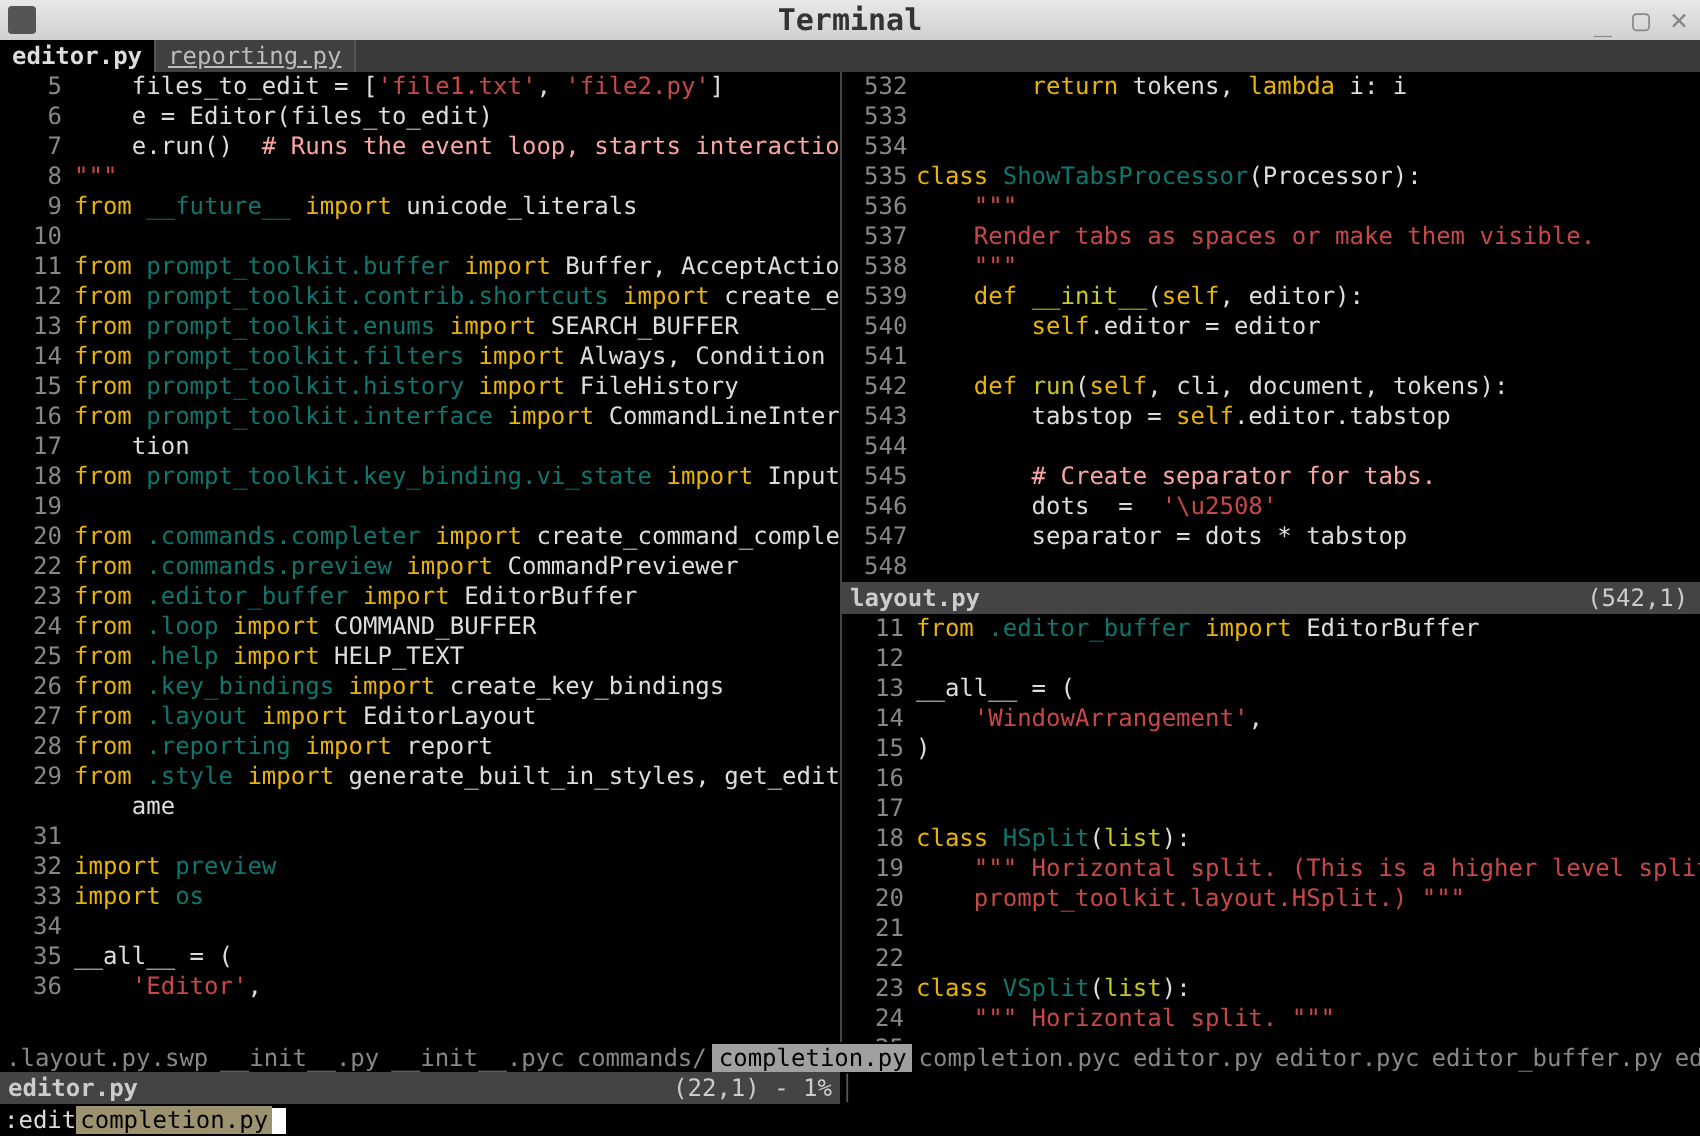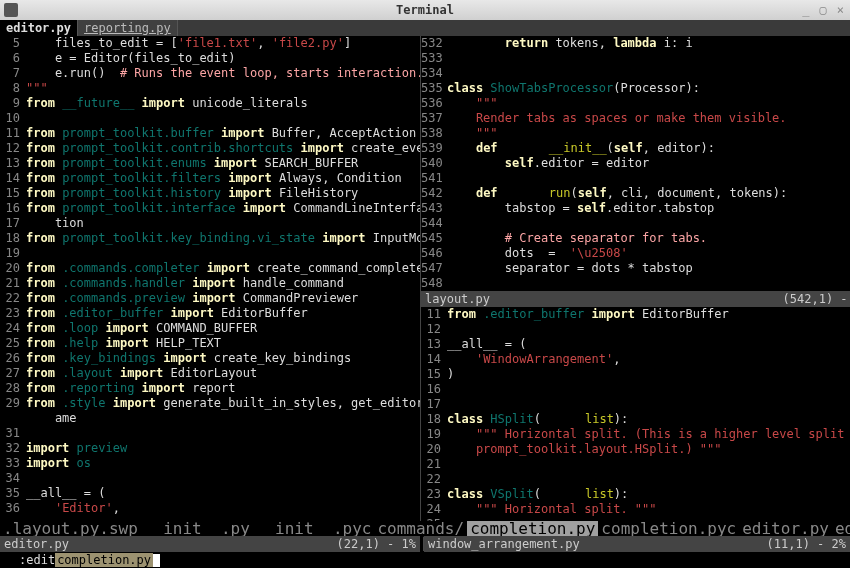--- a/index.html
+++ b/index.html
@@ -1,44 +1,44 @@
 <!DOCTYPE html>
 <html><head>
 <meta charset="utf-8">
 <style>
   * { margin: 0; padding: 0; box-sizing: border-box; }
   html, body { width: 850px; height: 568px; overflow: hidden; font-family: "DejaVu Sans Mono", Menlo, Consolas, monospace; font-size: 12px; background: #2a2a2a; }
   .window { width: 850px; height: 568px; display: flex; flex-direction: column; background: #000; }
-  .titlebar { height: 20px; background: linear-gradient(#e8e8e8,#d0d0d0); display: flex; align-items: center; position: relative; color: #333; font-size: 12px; }
+  .titlebar { height: 20px; background: linear-gradient(#e8e8e8,#d0d0d0); display: flex; align-items: center; position: relative; color: #333; font-size: 15px; }
   .title-icon { width: 14px; height: 14px; margin-left: 4px; background: #555; border-radius: 2px; }
   .title-text { position: absolute; left: 50%; transform: translateX(-50%); font-weight: bold; }
   .title-ctrls { position: absolute; right: 6px; display: flex; gap: 10px; color: #888; }
   .tabbar { height: 16px; background: #3a3a3a; display: flex; color: #ccc; }
   .file-tab { padding: 0 6px; height: 16px; line-height: 16px; border-right: 1px solid #555; font-size: 12px; }
   .file-tab.active { background: #000; color: #ddd; font-weight: bold; }
   .file-tab.inactive { background: #404040; color: #bbb; text-decoration: underline; }
   .panes { flex: 1; display: flex; min-height: 0; }
   .pane { display: flex; flex-direction: column; min-height: 0; }
   .pane.left { width: 420px; }
   .pane.right { flex: 1; border-left: 1px solid #444; }
-  .code { flex: 1; overflow: hidden; background: #000; line-height: 15px; font-size: 12px; }
+  .code { flex: 1; overflow: hidden; background: #000; line-height: 15px; font-size: 12px; padding-left: 11px; }
   .ln { color: #888; display: inline-block; width: 26px; text-align: right; padding-right: 6px; user-select: none; }
   .row { white-space: pre; color: #ddd; height: 15px; }
-  .kw { color: #fef9c3; font-weight: bold; }
+  .kw { color: #eab308; font-weight: normal; }
   .str { color: #c84848; }
   .cm { color: #fca5a5; }
   .cls { color: #0f766e; }
-  .fn { color: #c8c828; margin-left: 44px; }
+  .fn { color: #c8c828; }
   .statusline { height: 16px; background: #444; color: #ccc; display: flex; align-items: center; font-size: 12px; padding: 0 4px; justify-content: space-between; }
-  .statusline .fname { flex: 1; }
+  .statusline .fname { flex: 1; font-weight: bold; }
   .statusline .pos { }
-  .files-row { height: 15px; background: #000; color: #888; display: flex; white-space: nowrap; overflow: hidden; font-size: 16px; align-items: center; }
+  .files-row { height: 15px; background: #000; color: #888; display: flex; white-space: nowrap; overflow: hidden; font-size: 12px; align-items: center; }
   .files-row span { padding: 0 3px; }
   .files-row .sel { background: #a0a0a0; color: #000; }
-  .cmdline { height: 16px; background: #000; color: #ddd; display: flex; align-items: center; font-size: 12px; padding-left: 19px; }
+  .cmdline { height: 16px; background: #000; color: #ddd; display: flex; align-items: center; font-size: 12px; padding-left: 2px; }
   .cmdline .comp { background: #9c9270; color: #000; padding: 0 2px; }
   .cursor { display: inline-block; width: 7px; height: 13px; background: #fff; vertical-align: -2px; }
 </style>
 </head>
 <body>
 
 <div class="window">
   <div class="titlebar">
     <div class="title-icon"></div>
     <div class="title-text">Terminal</div>
@@ -66,21 +66,20 @@
           <div class="row"><span class="ln">11</span><span class="kw">from </span><span class="cls">prompt_toolkit.buffer</span><span class="kw"> import </span><span>Buffer, AcceptAction</span></div>
           <div class="row"><span class="ln">12</span><span class="kw">from </span><span class="cls">prompt_toolkit.contrib.shortcuts</span><span class="kw"> import </span><span>create_eventloop</span></div>
           <div class="row"><span class="ln">13</span><span class="kw">from </span><span class="cls">prompt_toolkit.enums</span><span class="kw"> import </span><span>SEARCH_BUFFER</span></div>
           <div class="row"><span class="ln">14</span><span class="kw">from </span><span class="cls">prompt_toolkit.filters</span><span class="kw"> import </span><span>Always, Condition</span></div>
           <div class="row"><span class="ln">15</span><span class="kw">from </span><span class="cls">prompt_toolkit.history</span><span class="kw"> import </span><span>FileHistory</span></div>
           <div class="row"><span class="ln">16</span><span class="kw">from </span><span class="cls">prompt_toolkit.interface</span><span class="kw"> import </span><span>CommandLineInterface, AbortAc</span></div>
           <div class="row"><span class="ln">17</span><span>    tion</span></div>
           <div class="row"><span class="ln">18</span><span class="kw">from </span><span class="cls">prompt_toolkit.key_binding.vi_state</span><span class="kw"> import </span><span>InputMode</span></div>
           <div class="row"><span class="ln">19</span></div>
           <div class="row"><span class="ln">20</span><span class="kw">from </span><span class="cls">.commands.completer</span><span class="kw"> import </span><span>create_command_completer</span></div>
-          <div class="row"><span class="ln">21</span><span class="kw">from </span><span class="cls">.commands.handler</span><span class="kw"> import </span><span>handle_command</span></div>
           <div class="row"><span class="ln">22</span><span class="kw">from </span><span class="cls">.commands.preview</span><span class="kw"> import </span><span>CommandPreviewer</span></div>
           <div class="row"><span class="ln">23</span><span class="kw">from </span><span class="cls">.editor_buffer</span><span class="kw"> import </span><span>EditorBuffer</span></div>
           <div class="row"><span class="ln">24</span><span class="kw">from </span><span class="cls">.loop</span><span class="kw"> import </span><span>COMMAND_BUFFER</span></div>
           <div class="row"><span class="ln">25</span><span class="kw">from </span><span class="cls">.help</span><span class="kw"> import </span><span>HELP_TEXT</span></div>
           <div class="row"><span class="ln">26</span><span class="kw">from </span><span class="cls">.key_bindings</span><span class="kw"> import </span><span>create_key_bindings</span></div>
           <div class="row"><span class="ln">27</span><span class="kw">from </span><span class="cls">.layout</span><span class="kw"> import </span><span>EditorLayout</span></div>
           <div class="row"><span class="ln">28</span><span class="kw">from </span><span class="cls">.reporting</span><span class="kw"> import </span><span>report</span></div>
           <div class="row"><span class="ln">29</span><span class="kw">from </span><span class="cls">.style</span><span class="kw"> import </span><span>generate_built_in_styles, get_editor_style_by_n</span></div>
           <div class="row"><span class="ln"></span><span>    ame</span></div>
           <div class="row"><span class="ln">31</span></div>
@@ -147,24 +146,20 @@
       <span>editor_buffer.py</span>
       <span>editor_buffer.pyc</span>
     </div>
 
   <div style="display:flex;height:16px">
     <div class="statusline" style="width:420px">
       <span class="fname">editor.py</span>
       <span class="pos">(22,1) -   1%</span>
     </div>
     <div style="width:4px;background:#000;color:#555;text-align:center;line-height:16px">│</div>
-    <div class="statusline" style="flex:1">
-      <span class="fname">window_arrangement.py</span>
-      <span class="pos">(11,1) -   2%</span>
-    </div>
   </div>
 
   <div class="cmdline">
     <span>:edit </span>
       <span class="comp">completion.py</span>
       <span class="cursor"></span>
   </div>
 </div>
 
 </body></html>

